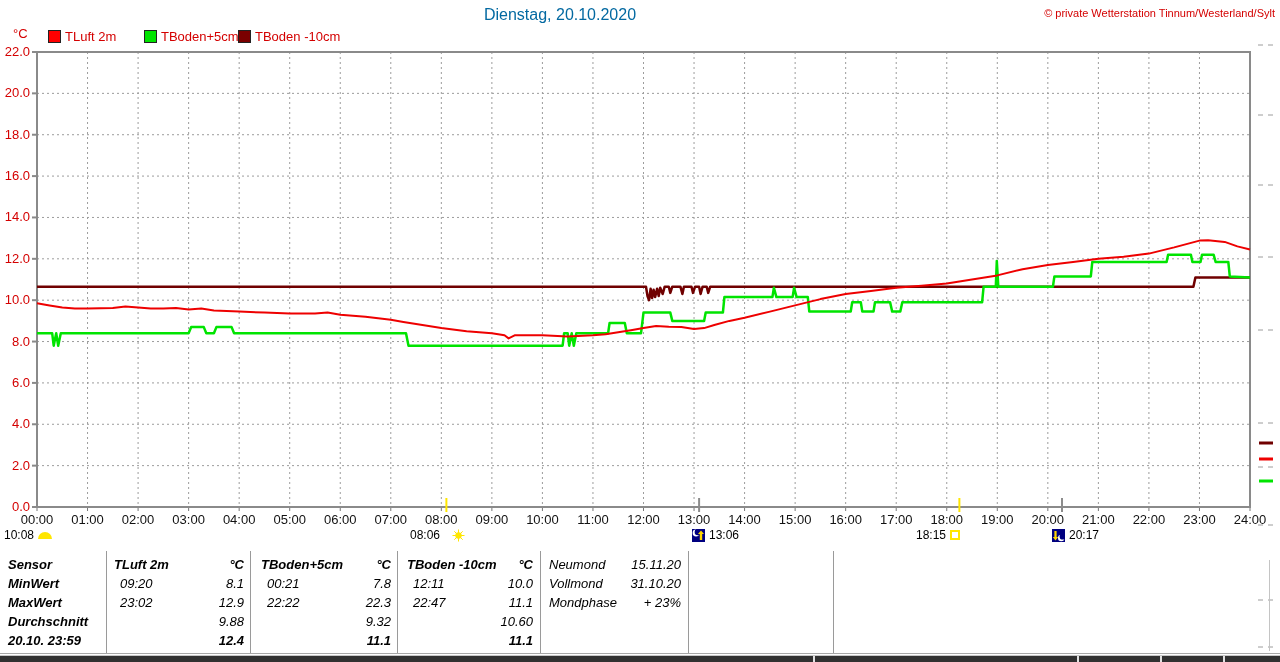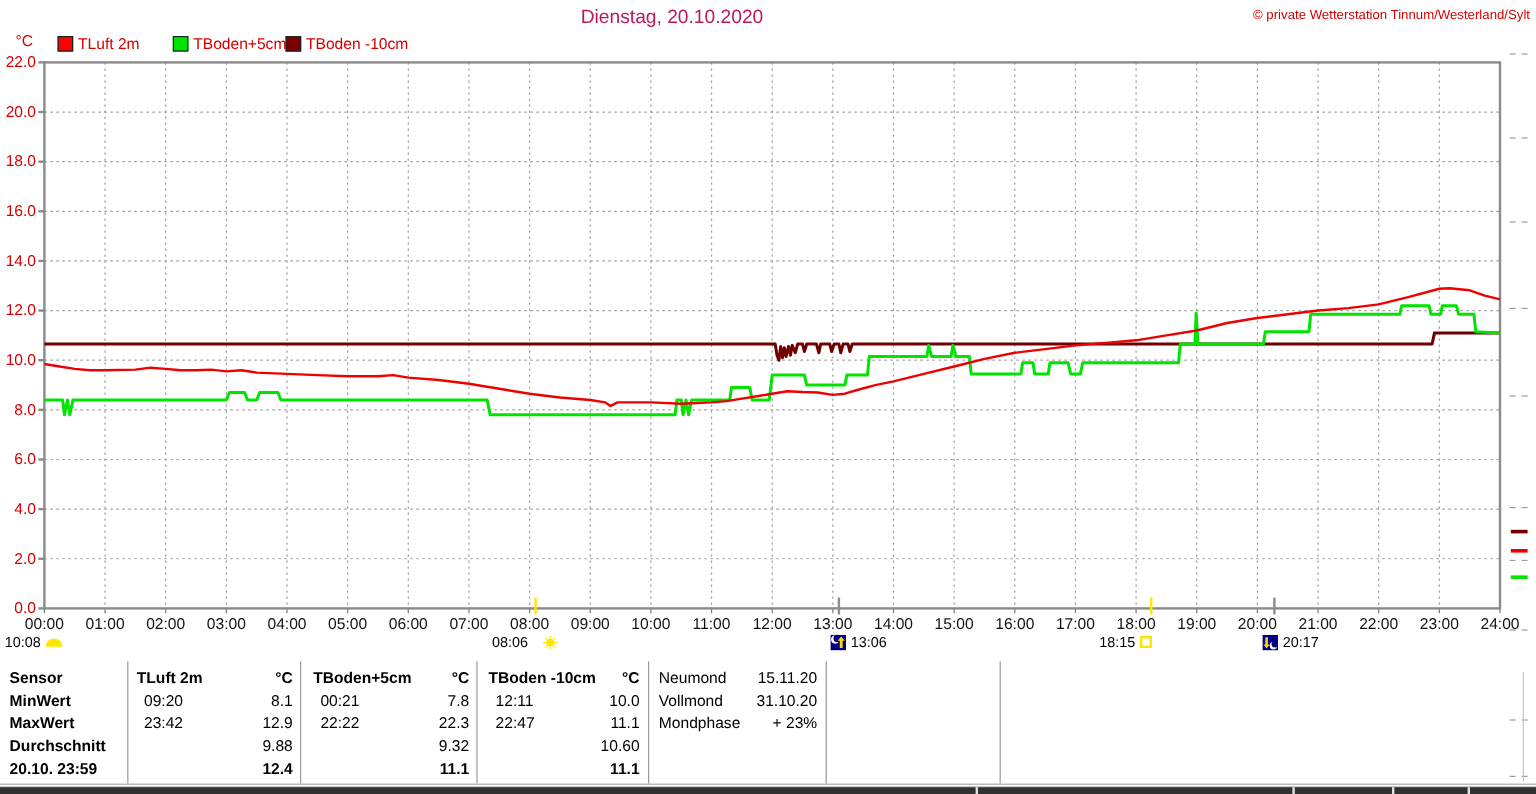--- a/index.html
+++ b/index.html
@@ -3,30 +3,30 @@
 <meta charset="utf-8">
 <style>
   html,body{margin:0;padding:0;background:#fff;}
   .screen{position:relative;width:1280px;height:662px;background:#fff;
           font-family:"Liberation Sans",sans-serif;overflow:hidden;}
   .abs{position:absolute;}
   #chart-svg{position:absolute;left:0;top:0;z-index:1;}
   #chart-svg text{font-family:"Liberation Sans",sans-serif;font-size:13px;}
   #chart-svg .ylabel{fill:#d40000;}
   #chart-svg .xlabel{fill:#111;}
-  .title{top:6px;left:560px;transform:translateX(-50%);font-size:16px;color:#be185d;white-space:nowrap;z-index:3;}
+  .title{top:6px;left:560px;transform:translateX(-50%);font-size:16px;color:#0369a1;white-space:nowrap;z-index:3;}
   .attribution{top:7px;right:5px;font-size:11px;color:#d40000;white-space:nowrap;z-index:3;}
   .unit-label{top:26px;left:13px;font-size:13px;color:#d40000;z-index:3;}
   .legend-item{top:29px;display:flex;align-items:center;gap:4px;font-size:13px;color:#d40000;z-index:3;white-space:nowrap;}
   .swatch{width:11px;height:11px;border:1px solid #222;display:inline-block;}
   .sunmoon{display:flex;align-items:center;gap:4px;font-size:12px;color:#000;z-index:3;white-space:nowrap;}
   .dome{width:14px;height:7px;background:#ffe600;border-radius:7px 7px 0 0;display:inline-block;}
   .open-square{width:6px;height:6px;border:2px solid #ffe600;display:inline-block;background:#fff;}
   .tbl-cell{position:absolute;height:16px;display:flex;justify-content:space-between;align-items:center;
-            font-size:13px;color:#000;z-index:3;}
+            font-size:13px;color:#000;z-index:3;font-style:italic;}
   .tbl-cell.right{justify-content:flex-end;}
   .b{font-weight:bold;}
   .vline{position:absolute;width:1px;background:#9a9a9a;z-index:2;}
   .hline{position:absolute;height:1px;background:#a8a8a8;z-index:2;}
   .statusbar{position:absolute;left:0;top:655px;width:1280px;height:7px;background:#313131;
              border-top:1px solid #c8c8c8;box-sizing:border-box;z-index:4;}
   .statusbar .seg-divider{position:absolute;top:0;width:2px;height:100%;background:#e2e2e2;}
 </style>
 </head>
 <body>
@@ -238,21 +238,21 @@
 
   <div class="tbl-cell b" style="left:114px;width:130px;top:556px;">
     <span>TLuft 2m</span>
     <span>°C</span>
   </div>
   <div class="tbl-cell" style="left:120px;width:124px;top:575px;">
     <span>09:20</span>
     <span>8.1</span>
   </div>
   <div class="tbl-cell" style="left:120px;width:124px;top:594px;">
-    <span>23:42</span>
+    <span>23:02</span>
     <span>12.9</span>
   </div>
   <div class="tbl-cell right" style="left:120px;width:124px;top:613px;">
     <span>9.88</span>
   </div>
   <div class="tbl-cell right b" style="left:120px;width:124px;top:632px;">
     <span>12.4</span>
   </div>
 
   <div class="tbl-cell b" style="left:261px;width:130px;top:556px;">

